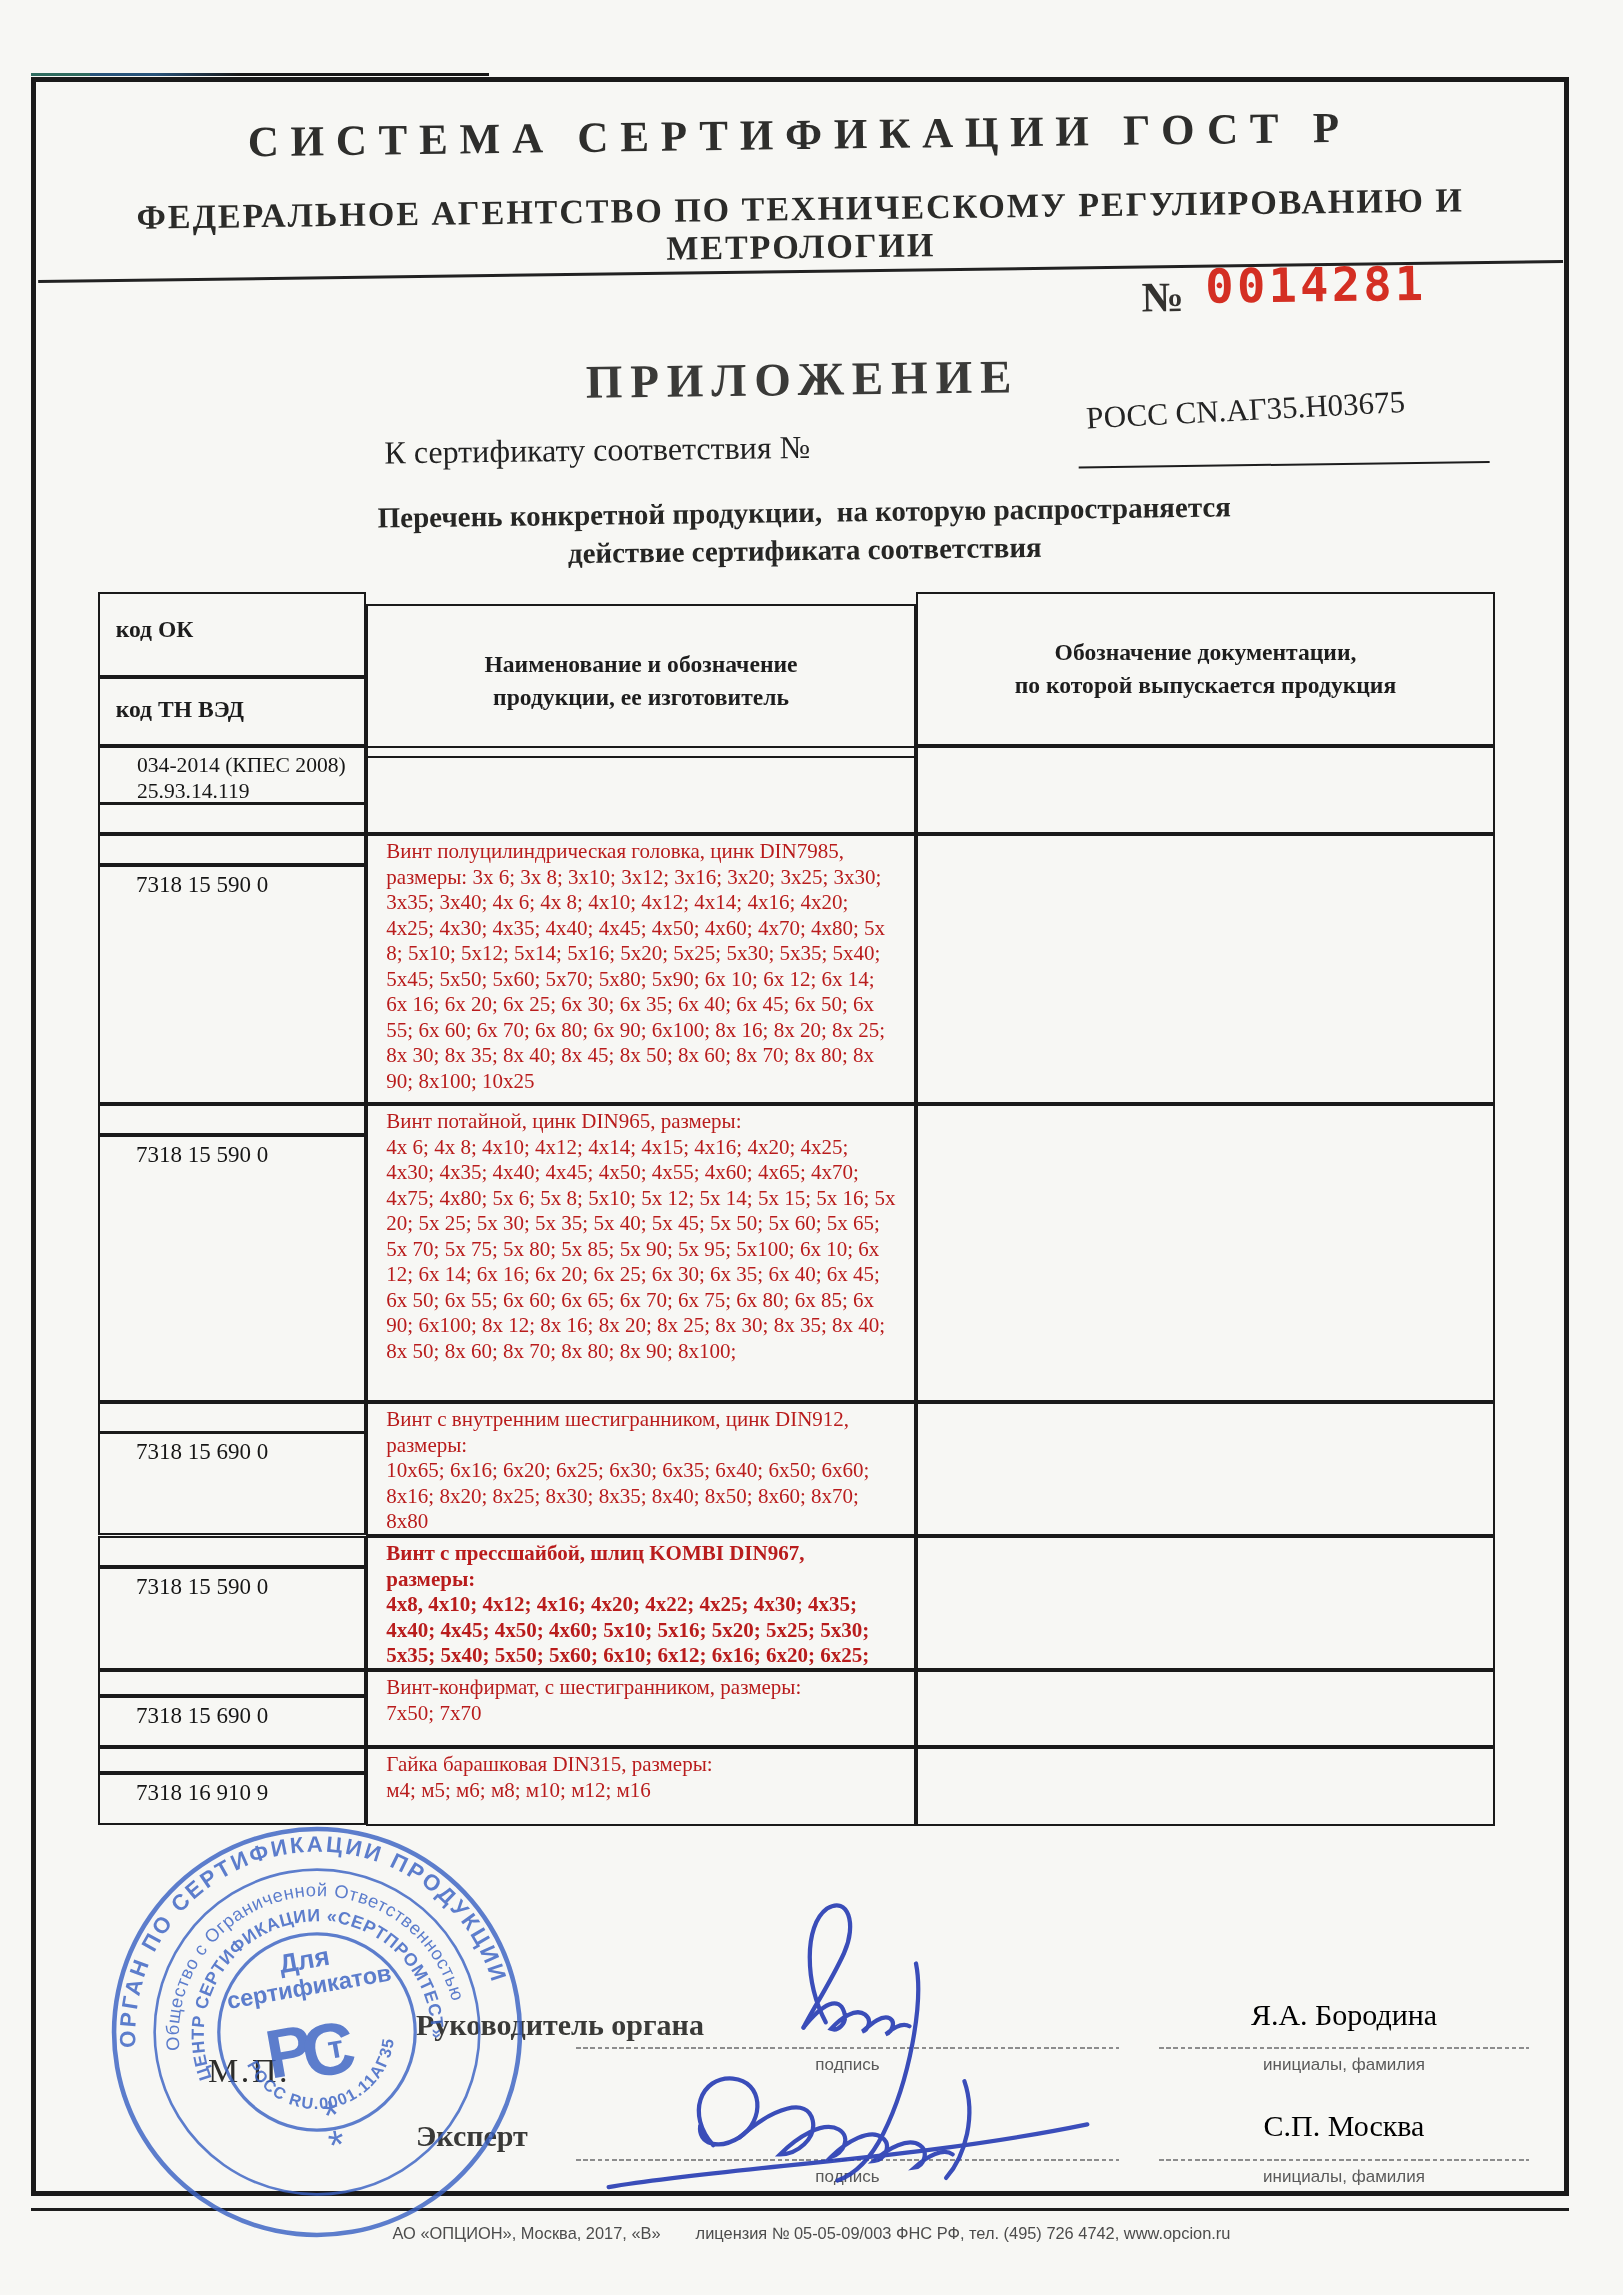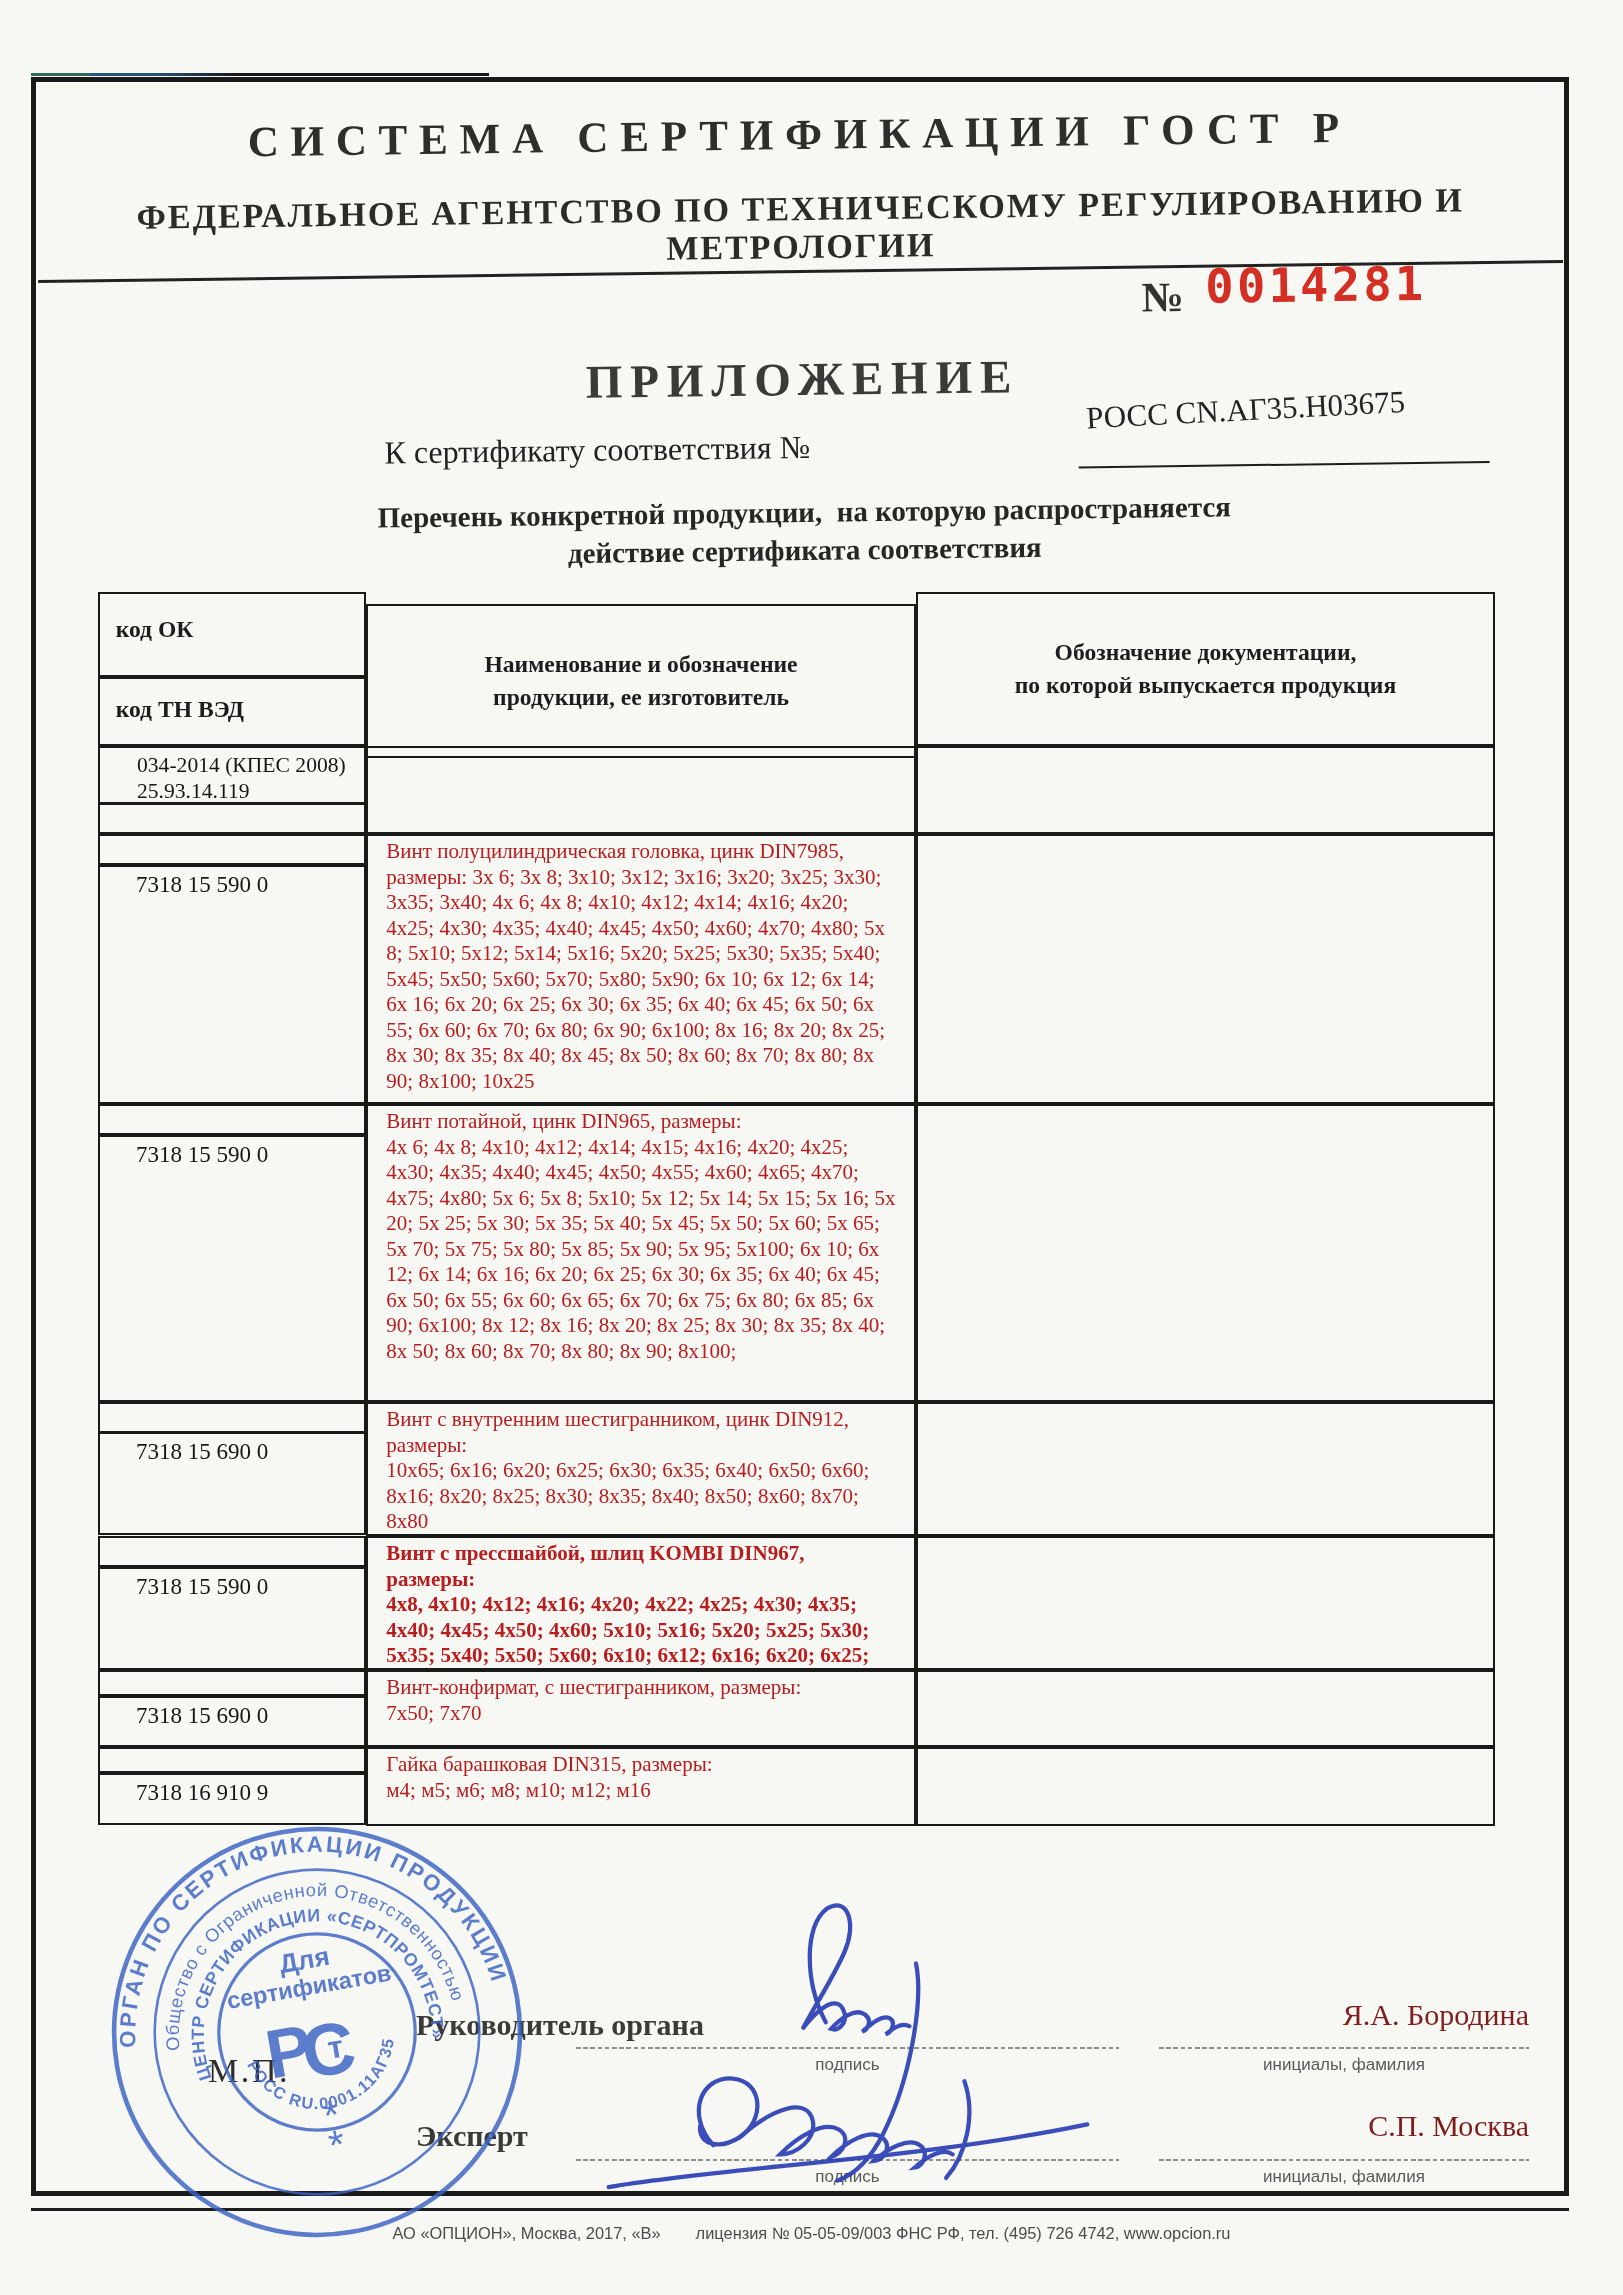--- a/index.html
+++ b/index.html
@@ -51,21 +51,21 @@
     white-space:pre-line;color:#b91c1c;overflow:hidden;}
   .hdr-txt{display:flex;align-items:center;justify-content:center;text-align:center;
     font-size:23.6px;font-weight:600;line-height:33px;white-space:pre-line;color:#1d1d1d;}
   .hdr-left{font-size:23.6px;font-weight:600;color:#1d1d1d;padding:22px 0 0 15.7px;}
   
   .role-label{font-size:30px;font-weight:bold;color:#3a3a38;}
   .dashline{height:2px;
     background:repeating-linear-gradient(90deg,#8d8d8d 0 4.6px,transparent 4.6px 7.2px);}
   .caption{font-size:17px;color:#5a5a5a;text-align:center;
     font-family:"Liberation Sans", sans-serif;}
-  .person-name{font-size:30px;color:#7f1d1d;text-align:right;}
+  .person-name{font-size:30px;color:#000000;text-align:center;}
   .mp-mark{font-size:34px;color:#2d2d2b;letter-spacing:2.6px;z-index:1;}
   .stamp-svg{z-index:2;color:var(--stamp_blue);}
   .sig-svg{z-index:3;color:var(--ink_blue);}
   .stamp-sans{font-family:"Liberation Sans", sans-serif;}
   
   .footer{left:0;top:2224px;width:1623px;display:flex;justify-content:center;gap:35px;
     font-family:"Liberation Sans", sans-serif;font-size:16.4px;color:#4c4c4c;}
 </style>
 </head>
 <body>

